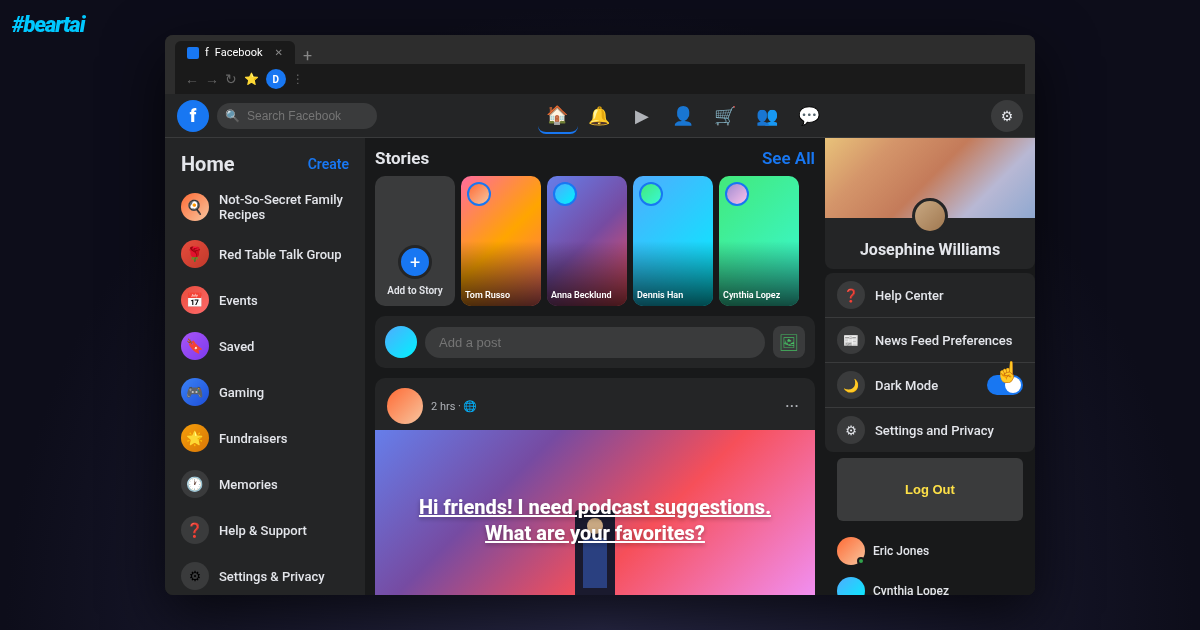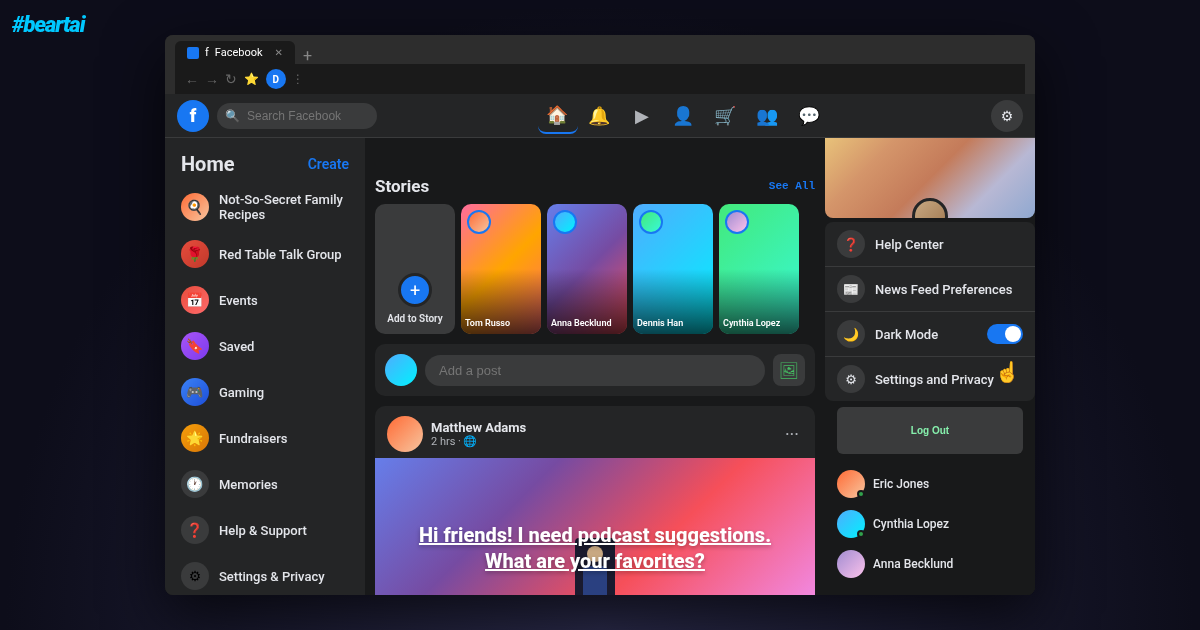--- a/index.html
+++ b/index.html
@@ -287,33 +287,31 @@
       background: #18191a;
     }
 
     
     .stories-section { margin-bottom: 10px; }
     .stories-header {
       display: flex;
       align-items: center;
       justify-content: space-between;
       margin-bottom: 8px;
-      margin-top: 28px;
     }
     .stories-title {
       font-size: 17px;
       font-weight: 700;
       color: #e4e6eb;
     }
     .see-all-btn {
       color: #1877f2;
-      font-size: 11px;
+      font-size: 17px;
       font-weight: 600;
       cursor: pointer;
-      font-family: Liberation Mono, monospace;
     }
     .stories-row {
       display: flex;
       gap: 6px;
     }
     .story-card {
       width: 80px;
       height: 130px;
       border-radius: 10px;
       overflow: hidden;
@@ -579,23 +577,23 @@
       top: 2px;
       right: 2px;
       width: 16px; height: 16px;
       background: white;
       border-radius: 50%;
     }
     .logout-btn {
       background: #3a3b3c;
       border: none;
       border-radius: 6px;
-      padding: 18px;
-      color: #86efac;
-      font-size: 10px;
+      padding: 24px;
+      color: #fde047;
+      font-size: 13px;
       font-weight: 600;
       cursor: pointer;
       width: calc(100% - 24px);
       margin: 6px 12px;
       text-align: center;
     }
 
     
     .friends-list {
       margin-top: 4px;
@@ -790,21 +788,20 @@
           <div class="post-composer">
             <div class="composer-avatar av-blue"></div>
             <input class="composer-input" placeholder="Add a post" style="">
             <div class="composer-photo-btn">🖼</div>
           </div>
 
           <div class="feed-post">
             <div class="post-header">
               <div class="post-avatar av-orange"></div>
               <div class="post-author-info">
-                <div class="post-author-name">Matthew Adams</div>
                 <div class="post-meta">
                   <span>2 hrs · 🌐</span>
                 </div>
               </div>
               <div class="post-more-btn">···</div>
             </div>
             <div class="post-image">
               <div class="post-image-text">Hi friends! I need podcast suggestions. What are your favorites?</div>
               <div class="post-presenter">
                 <div class="presenter-figure">
@@ -816,20 +813,23 @@
           </div>
         </div>
 
         <div class="fb-right-panel">
           
           <div class="profile-card">
             <div class="profile-cover">
 
               <div style="position:absolute;bottom:-16px;left:50%;transform:translateX(-50%);width:36px;height:36px;border-radius:50%;border:3px solid #242526;background:linear-gradient(135deg,#c8a882,#a07850);"></div>
             </div>
+            <div class="profile-name-section" style="padding-top:22px;">
+              <div class="profile-name">Josephine Williams</div>
+            </div>
           </div>
 
           
           <div class="dropdown-menu">
             <div class="dropdown-item">
               <div class="dropdown-item-icon">❓</div>
               <span class="dropdown-item-label">Help Center</span>
             </div>
             <div class="dropdown-item">
               <div class="dropdown-item-icon">📰</div>

